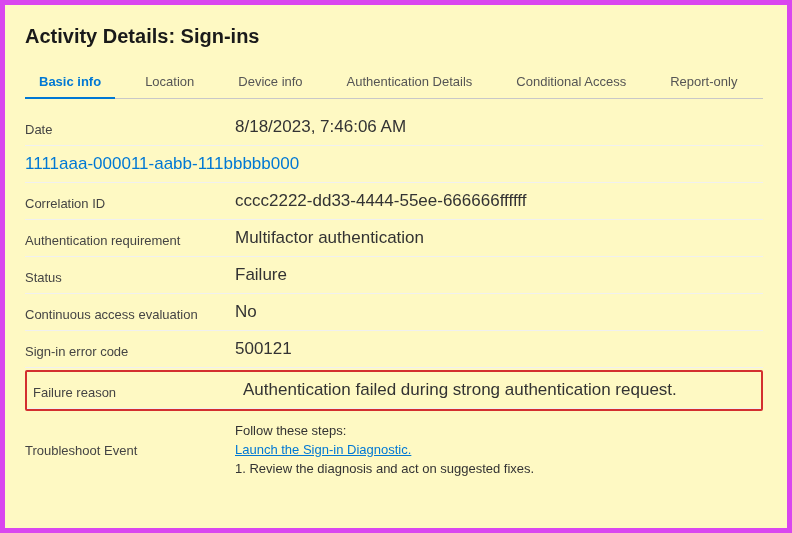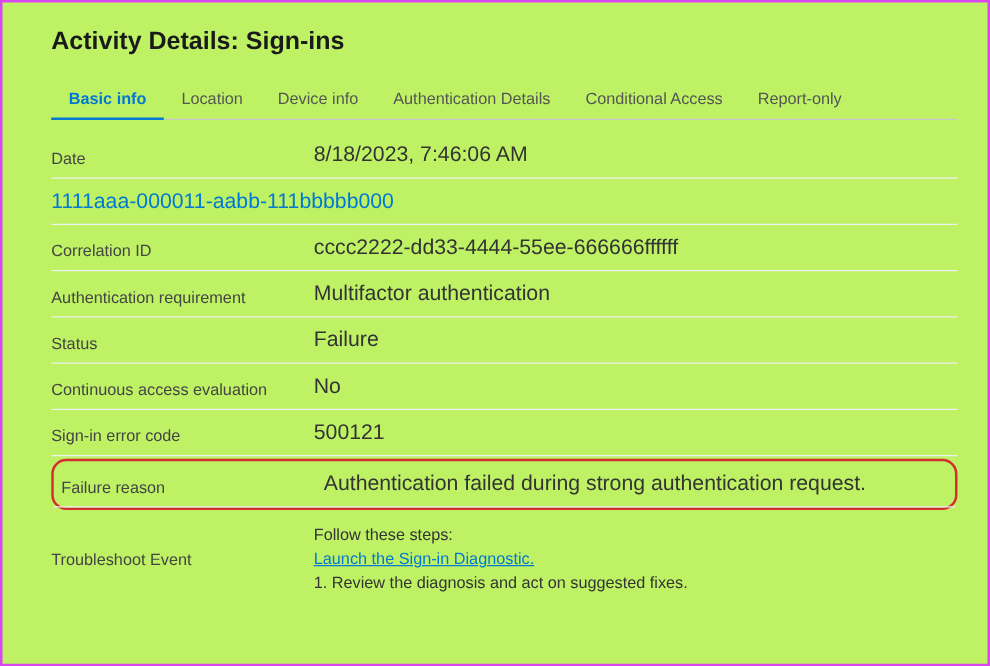--- a/index.html
+++ b/index.html
@@ -4,37 +4,37 @@
   <style>
     * { box-sizing: border-box; margin: 0; padding: 0; }
     body {
       font-family: 'Segoe UI', Arial, sans-serif;
       font-size: 13px;
       background: #fff;
       color: #333;
       padding: 0;
     }
     .container {
-      background: #bef264;
-      border: 2px solid #d946ef;
+      background: #fef9c3;
+      border: 5px solid #d946ef;
       max-width: 792px;
       min-height: 533px;
-      padding: 20px 24px 24px 39px;
+      padding: 20px 24px 24px 20px;
     }
     .page-title {
       font-size: 20px;
       font-weight: 600;
       color: #1a1a1a;
       margin-bottom: 18px;
     }
     .tabs {
       display: flex;
       border-bottom: 1px solid #c8c8c8;
       margin-bottom: 0;
-      gap: 0;
+      gap: 16px;
     }
     .tab {
       padding: 8px 14px;
       cursor: pointer;
       font-size: 13px;
       color: #555;
       border-bottom: 2px solid transparent;
       margin-bottom: -1px;
       white-space: nowrap;
     }
@@ -63,21 +63,21 @@
     .field-value {
       color: #333;
       font-size: 17px;
       flex: 1;
     }
     .field-value.link {
       color: #0078d4;
     }
     .highlight-box {
       border: 2px solid #d32f2f;
-      border-radius: 12px;
+      border-radius: 2px;
       margin: 2px 0;
     }
     .highlight-box .field-row {
       padding-left: 6px;
       padding-right: 6px;
     }
     .troubleshoot-section {
       display: flex;
       padding: 10px 0 6px 0;
       align-items: center;

